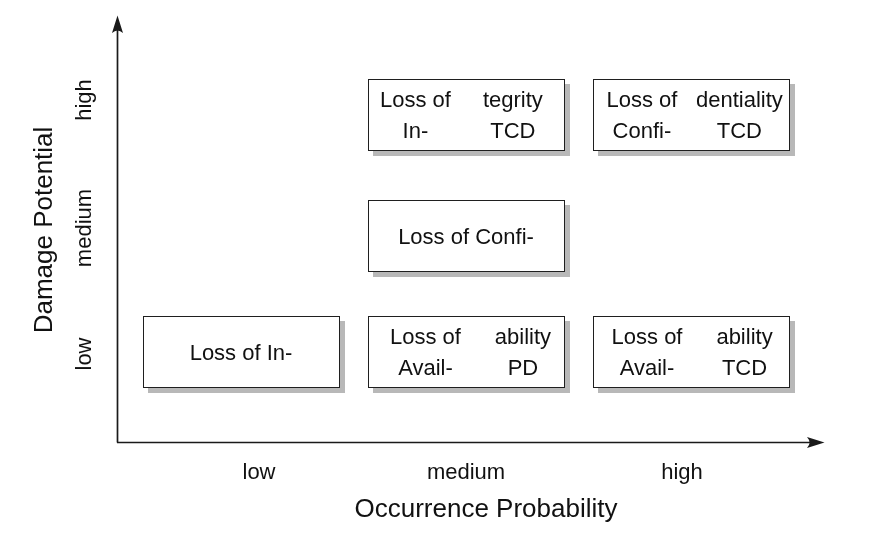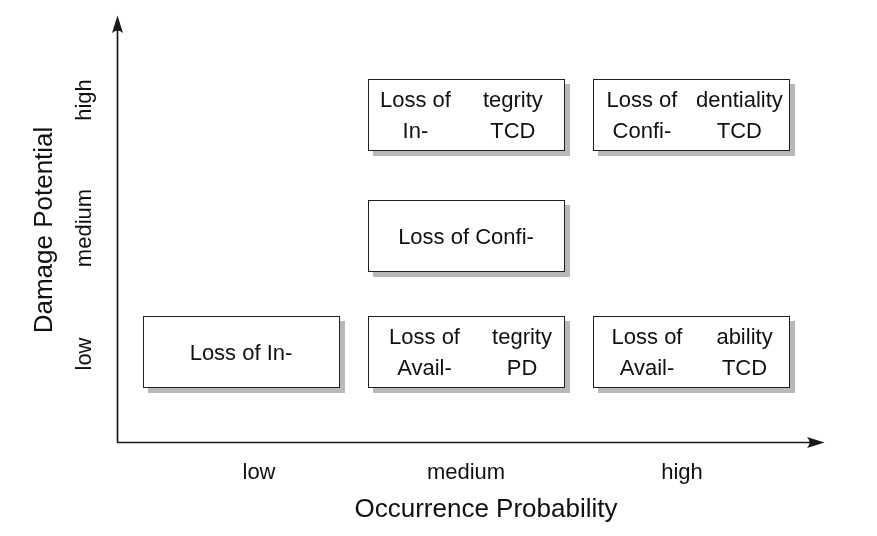--- a/index.html
+++ b/index.html
@@ -101,21 +101,21 @@
     <span>dentiality TCD</span>
   </div>
   <div class="node col-medium row-medium">
     <span>Loss of Confi-</span>
   </div>
   <div class="node col-low row-low">
     <span>Loss of In-</span>
   </div>
   <div class="node col-medium row-low">
     <span>Loss of Avail-</span>
-    <span>tegrity PD</span>
+    <span>ability PD</span>
   </div>
   <div class="node col-high row-low">
     <span>Loss of Avail-</span>
     <span>ability TCD</span>
   </div>
 
   <div class="tick xt-low">low</div>
   <div class="tick xt-medium">medium</div>
   <div class="tick xt-high">high</div>
 

